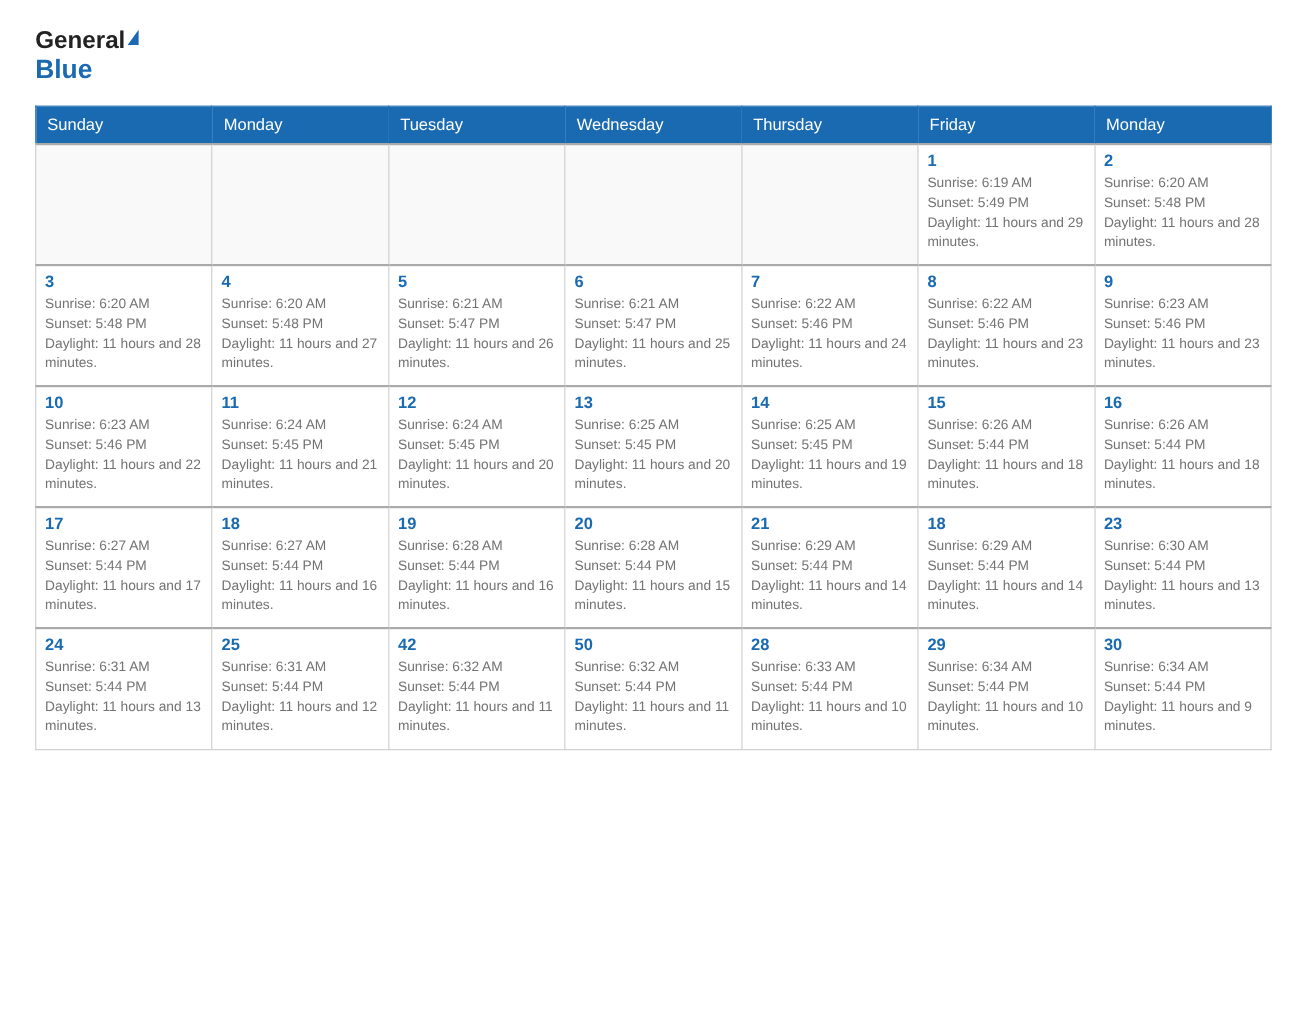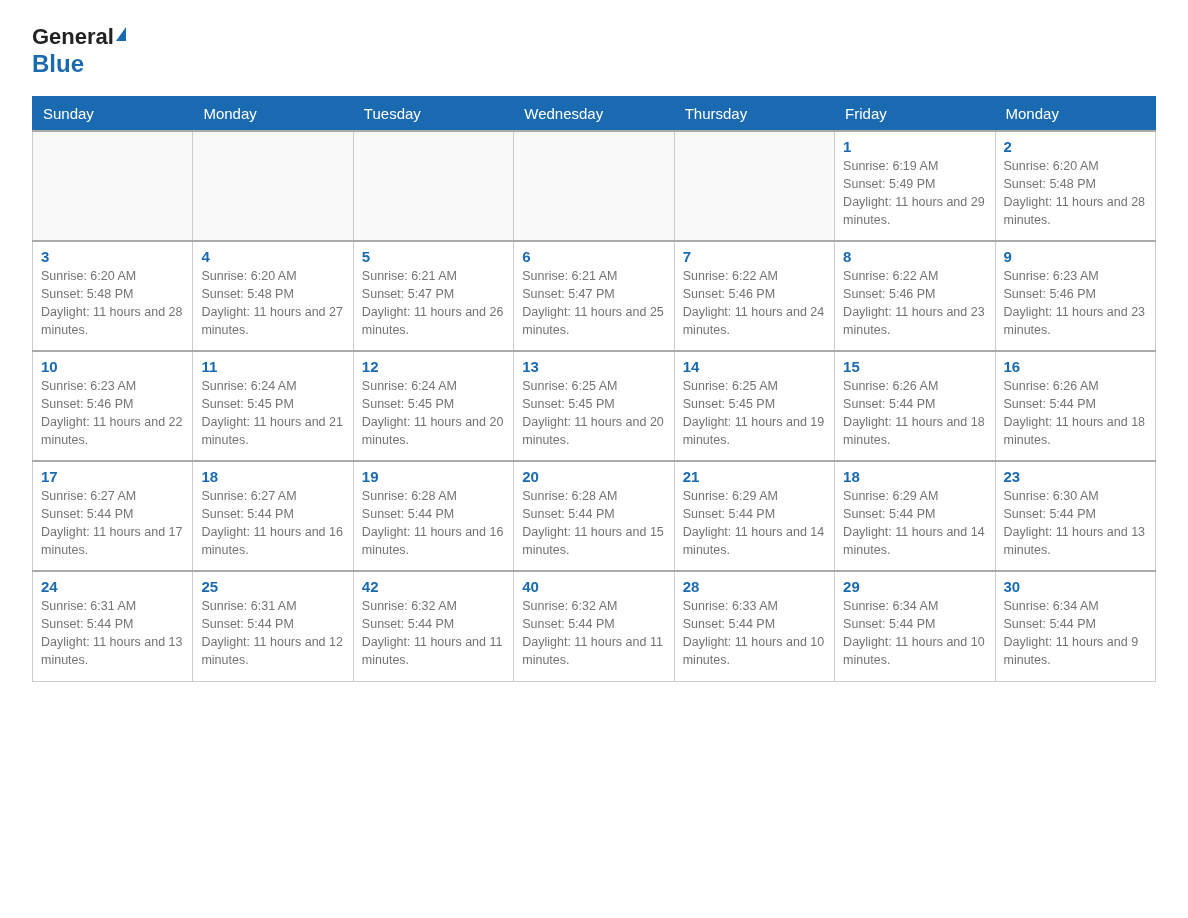--- a/index.html
+++ b/index.html
@@ -254,21 +254,21 @@
         </td>
         <td>
           <span class="day-number">25</span>
           <div class="day-info">Sunrise: 6:31 AM<br>Sunset: 5:44 PM<br>Daylight: 11 hours and 12 minutes.</div>
         </td>
         <td>
           <span class="day-number">42</span>
           <div class="day-info">Sunrise: 6:32 AM<br>Sunset: 5:44 PM<br>Daylight: 11 hours and 11 minutes.</div>
         </td>
         <td>
-          <span class="day-number">40</span>
+          <span class="day-number">50</span>
           <div class="day-info">Sunrise: 6:32 AM<br>Sunset: 5:44 PM<br>Daylight: 11 hours and 11 minutes.</div>
         </td>
         <td>
           <span class="day-number">28</span>
           <div class="day-info">Sunrise: 6:33 AM<br>Sunset: 5:44 PM<br>Daylight: 11 hours and 10 minutes.</div>
         </td>
         <td>
           <span class="day-number">29</span>
           <div class="day-info">Sunrise: 6:34 AM<br>Sunset: 5:44 PM<br>Daylight: 11 hours and 10 minutes.</div>
         </td>

